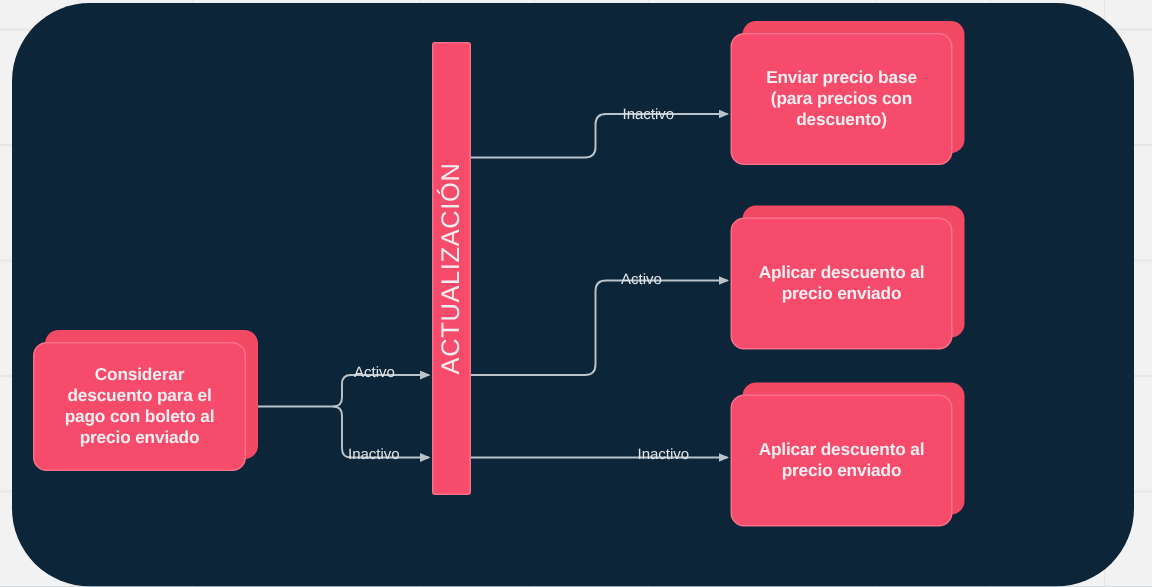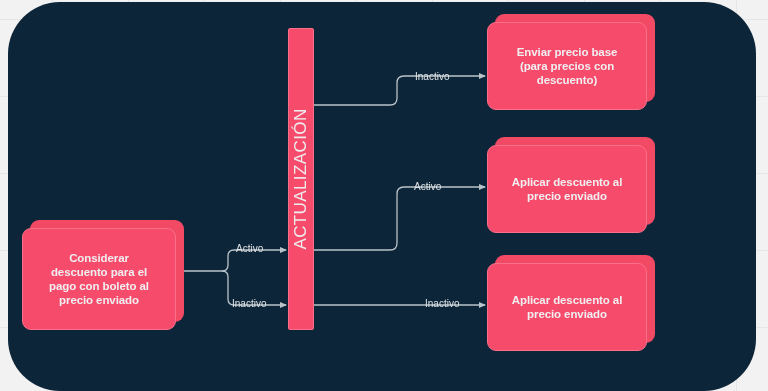--- a/index.html
+++ b/index.html
@@ -45,21 +45,20 @@
     left: 0;
     top: 0;
     width: 768px;
     height: 391px;
     pointer-events: none;
   }
 
   
   .node {
     position: absolute;
-    padding-left: 12px;
   }
   .node .back {
     position: absolute;
     left: 8px;
     top: -8px;
     right: -8px;
     bottom: 8px;
     background: #f24965;
     border-radius: 9px;
   }
@@ -86,21 +85,21 @@
     text-align: center;
     white-space: pre-line;
     letter-spacing: -0.1px;
   }
 
   
   #node-source {
     left: 22px;
     top: 228px;
     width: 142px;
-    height: 102px;
+    height: 86px;
   }
 
   
   #node-enviar-precio-base {
     left: 487px;
     top: 22px;
     width: 148px;
     height: 88px;
   }
   #node-aplicar-descuento-activo {

